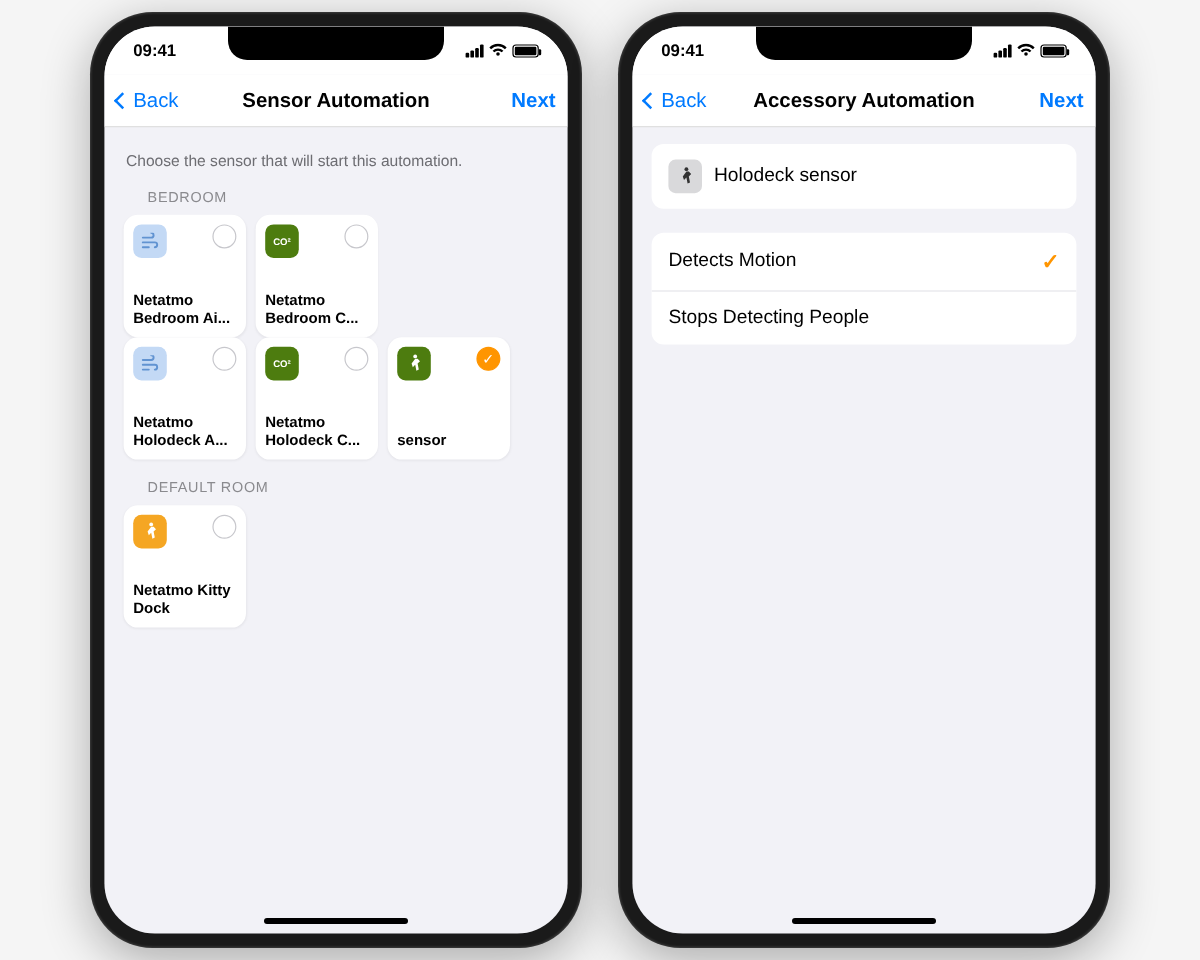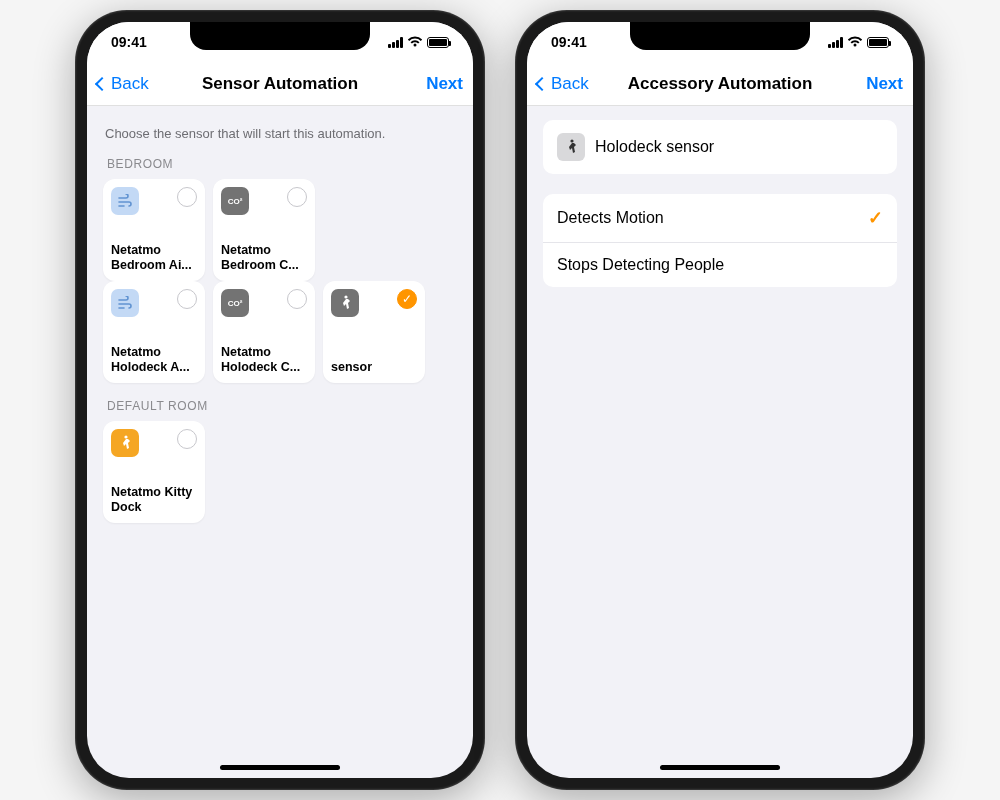--- a/index.html
+++ b/index.html
@@ -119,21 +119,21 @@
   }
   .subtitle {
     font-size: 13px;
     color: #6d6d72;
     margin: 6px 2px 10px 2px;
   }
   .section-header {
     font-size: 12px;
     color: #8a8a8e;
     letter-spacing: 0.6px;
-    margin: 16px 4px 8px 4px;
+    margin: 16px 4px 8px 20px;
     font-weight:500;
   }
   .tile-row {
     display: flex;
     gap: 8px;
   }
   .tile {
     width: 102px;
     height: 102px;
     background: #fff;
@@ -150,21 +150,21 @@
     justify-content: space-between;
     align-items: flex-start;
   }
   .tile-icon {
     width: 28px; height: 28px;
     border-radius: 7px;
     display:flex; align-items:center; justify-content:center;
     font-size: 10px; font-weight:700; color:#fff;
   }
   .icon-blue { background:#c3d9f5; color:#6193d1;}
-  .icon-green { background:#737373; }
+  .icon-green { background:#4d7c0f; }
   .icon-orange { background:#f5a623; }
   .radio {
     width:20px; height:20px; border:1.5px solid #c7c7cc; border-radius:50%;
   }
   .radio.selected {
     background:#ff9500; border-color:#ff9500;
     display:flex; align-items:center; justify-content:center;
     color:#fff; font-size:12px;
   }
   .tile-label {

